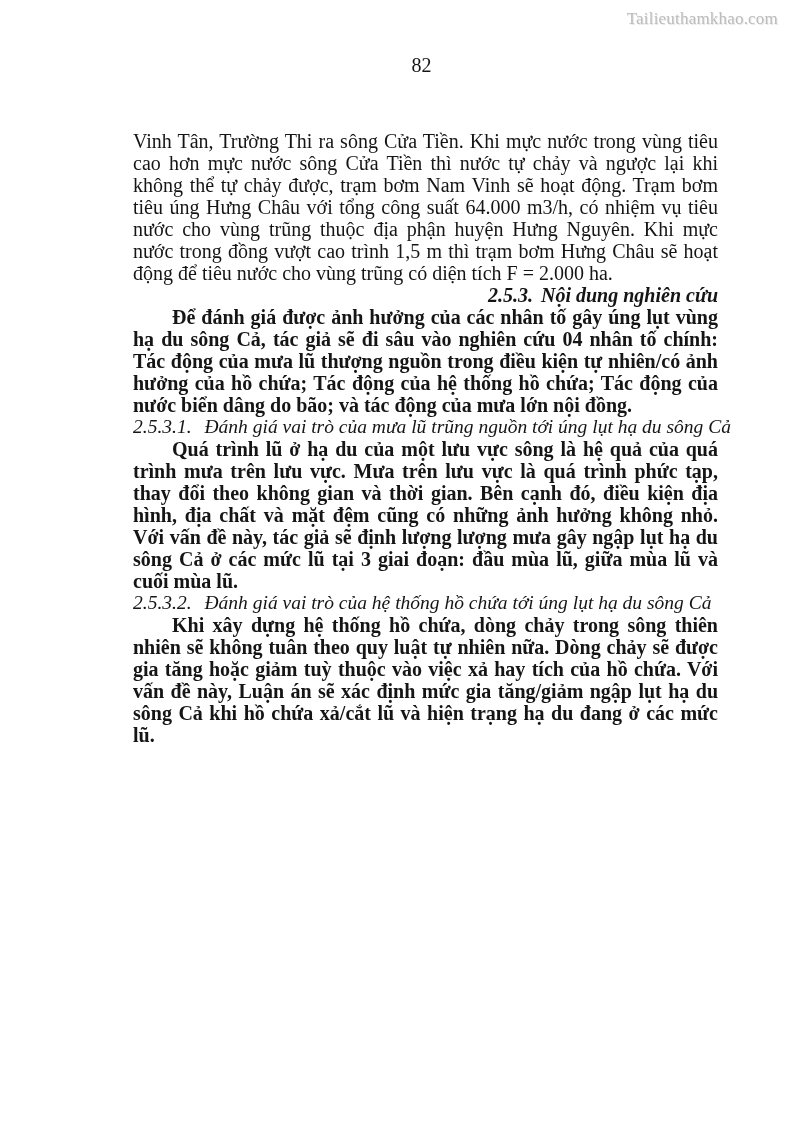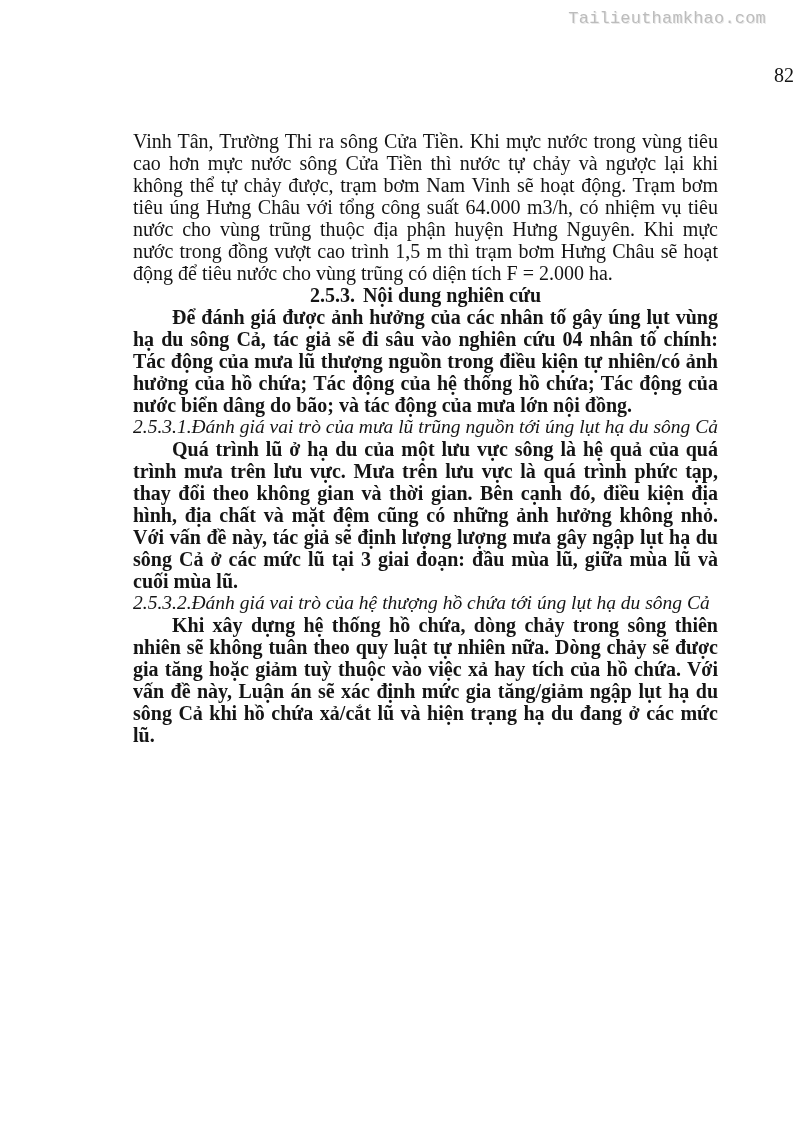--- a/index.html
+++ b/index.html
@@ -14,33 +14,33 @@
   }
   .page {
     position: relative;
     width: 794px;
     height: 1123px;
     background: #ffffff;
   }
   .watermark {
     position: absolute;
     top: 9px;
-    right: 28px;
-    font-family: Liberation Mono, monospace;
+    right: 16px;
+    font-family: Liberation Serif, serif;
     font-size: 17px;
     color: #bcbcbc;
     text-shadow: 1px 1px 0 #e8e8e8;
     letter-spacing: 0.2px;
   }
   .page-number {
     position: absolute;
-    top: 64px;
+    top: 54px;
     left: 0;
     width: 100%;
-    text-align: right;
+    text-align: center;
     font-size: 20px;
     padding-left: 49px;
   }
   .content {
     position: absolute;
     left: 133px;
     top: 130px;
     width: 585px;
     font-size: 20px;
     line-height: 22px;
@@ -48,30 +48,31 @@
   }
   .para {
     text-align: justify;
   }
   .para.indent {
     text-indent: 39px;
     font-weight: bold;
   }
   .heading-bold {
     font-weight: bold;
-    text-align: center;
+    font-style: italic;
+    text-align: right;
   }
   .heading-italic {
     font-style: italic;
     text-align: left;
     white-space: nowrap;
     font-size: 19.5px;
   }
   .heading-bold .h-num { margin-right: 8px; }
-  .heading-italic .h-num { }
+  .heading-italic .h-num { margin-right: 13px; }
 </style>
 </head>
 <body>
 
 <div class="page">
 
   <div class="watermark">Tailieuthamkhao.com</div>
 
   <div class="page-number">82</div>
 
@@ -85,19 +86,19 @@
 
     <div class="para indent">Để đánh giá được ảnh hưởng của các nhân tố gây úng lụt vùng hạ du sông Cả, tác giả sẽ đi sâu vào nghiên cứu 04 nhân tố chính: Tác động của mưa lũ thượng nguồn trong điều kiện tự nhiên/có ảnh hưởng của hồ chứa; Tác động của hệ thống hồ chứa; Tác động của nước biển dâng do bão; và tác động của mưa lớn nội đồng.</div>
 
     <div class="heading-italic">
       <span class="h-num">2.5.3.1.</span><span>Đánh giá vai trò của mưa lũ trũng nguồn tới úng lụt hạ du sông Cả</span>
     </div>
 
     <div class="para indent">Quá trình lũ ở hạ du của một lưu vực sông là hệ quả của quá trình mưa trên lưu vực. Mưa trên lưu vực là quá trình phức tạp, thay đổi theo không gian và thời gian. Bên cạnh đó, điều kiện địa hình, địa chất và mặt đệm cũng có những ảnh hưởng không nhỏ. Với vấn đề này, tác giả sẽ định lượng lượng mưa gây ngập lụt hạ du sông Cả ở các mức lũ tại 3 giai đoạn: đầu mùa lũ, giữa mùa lũ và cuối mùa lũ.</div>
 
     <div class="heading-italic">
-      <span class="h-num">2.5.3.2.</span><span>Đánh giá vai trò của hệ thượng hồ chứa tới úng lụt hạ du sông Cả</span>
+      <span class="h-num">2.5.3.2.</span><span>Đánh giá vai trò của hệ thống hồ chứa tới úng lụt hạ du sông Cả</span>
     </div>
 
     <div class="para indent">Khi xây dựng hệ thống hồ chứa, dòng chảy trong sông thiên nhiên sẽ không tuân theo quy luật tự nhiên nữa. Dòng chảy sẽ được gia tăng hoặc giảm tuỳ thuộc vào việc xả hay tích của hồ chứa. Với vấn đề này, Luận án sẽ xác định mức gia tăng/giảm ngập lụt hạ du sông Cả khi hồ chứa xả/cắt lũ và hiện trạng hạ du đang ở các mức lũ.</div>
 
   </div>
 </div>
 
 </body></html>

